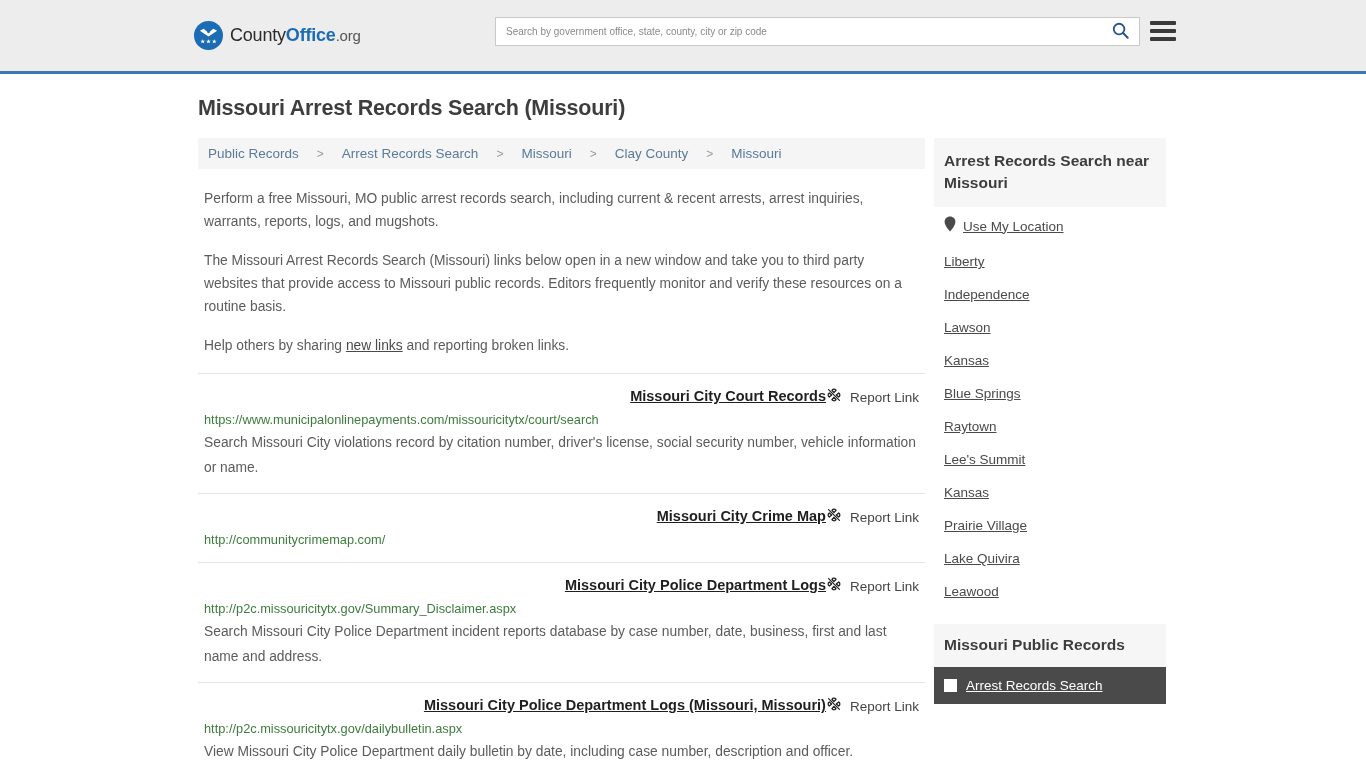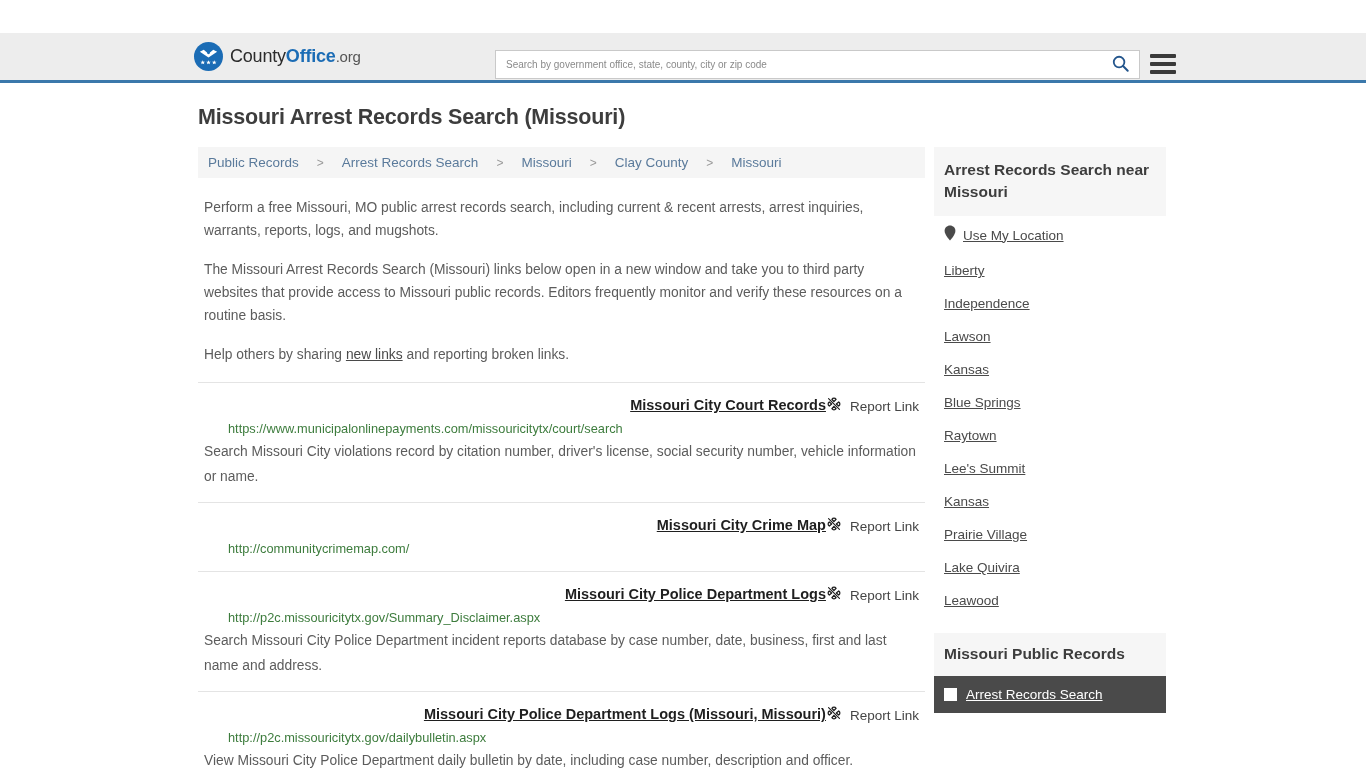--- a/index.html
+++ b/index.html
@@ -6,27 +6,26 @@
   html, body {
     margin: 0; padding: 0;
     width: 1366px; height: 768px;
     overflow: hidden;
     background: #ffffff;
     font-family: "Liberation Sans", sans-serif;
   }
 
   
   .header {
-    height: 50px;
+    height: 74px;
     background: #ededed;
     border-bottom: 3px solid #3b78ab;
     display: flex;
     align-items: center;
     position: relative;
-    margin-top: 33px;
   }
   .logo-wrap {
     display: flex;
     align-items: center;
     margin-left: 194px;
     gap: 7px;
     cursor: pointer;
   }
   .logo-badge {
     width: 29px; height: 29px;
@@ -184,21 +183,20 @@
     font-size: 13.5px;
     color: #454545;
     white-space: nowrap;
   }
   .result-url {
     font-size: 12.8px;
     color: #3d7c3d;
     margin-top: 4px;
     line-height: 18px;
     word-break: break-all;
-    margin-left: 24px;
   }
   .result-desc {
     font-size: 13.8px;
     color: #5c5c5c;
     line-height: 25px;
     margin-top: 1px;
   }
 
   
   .sidebar {

